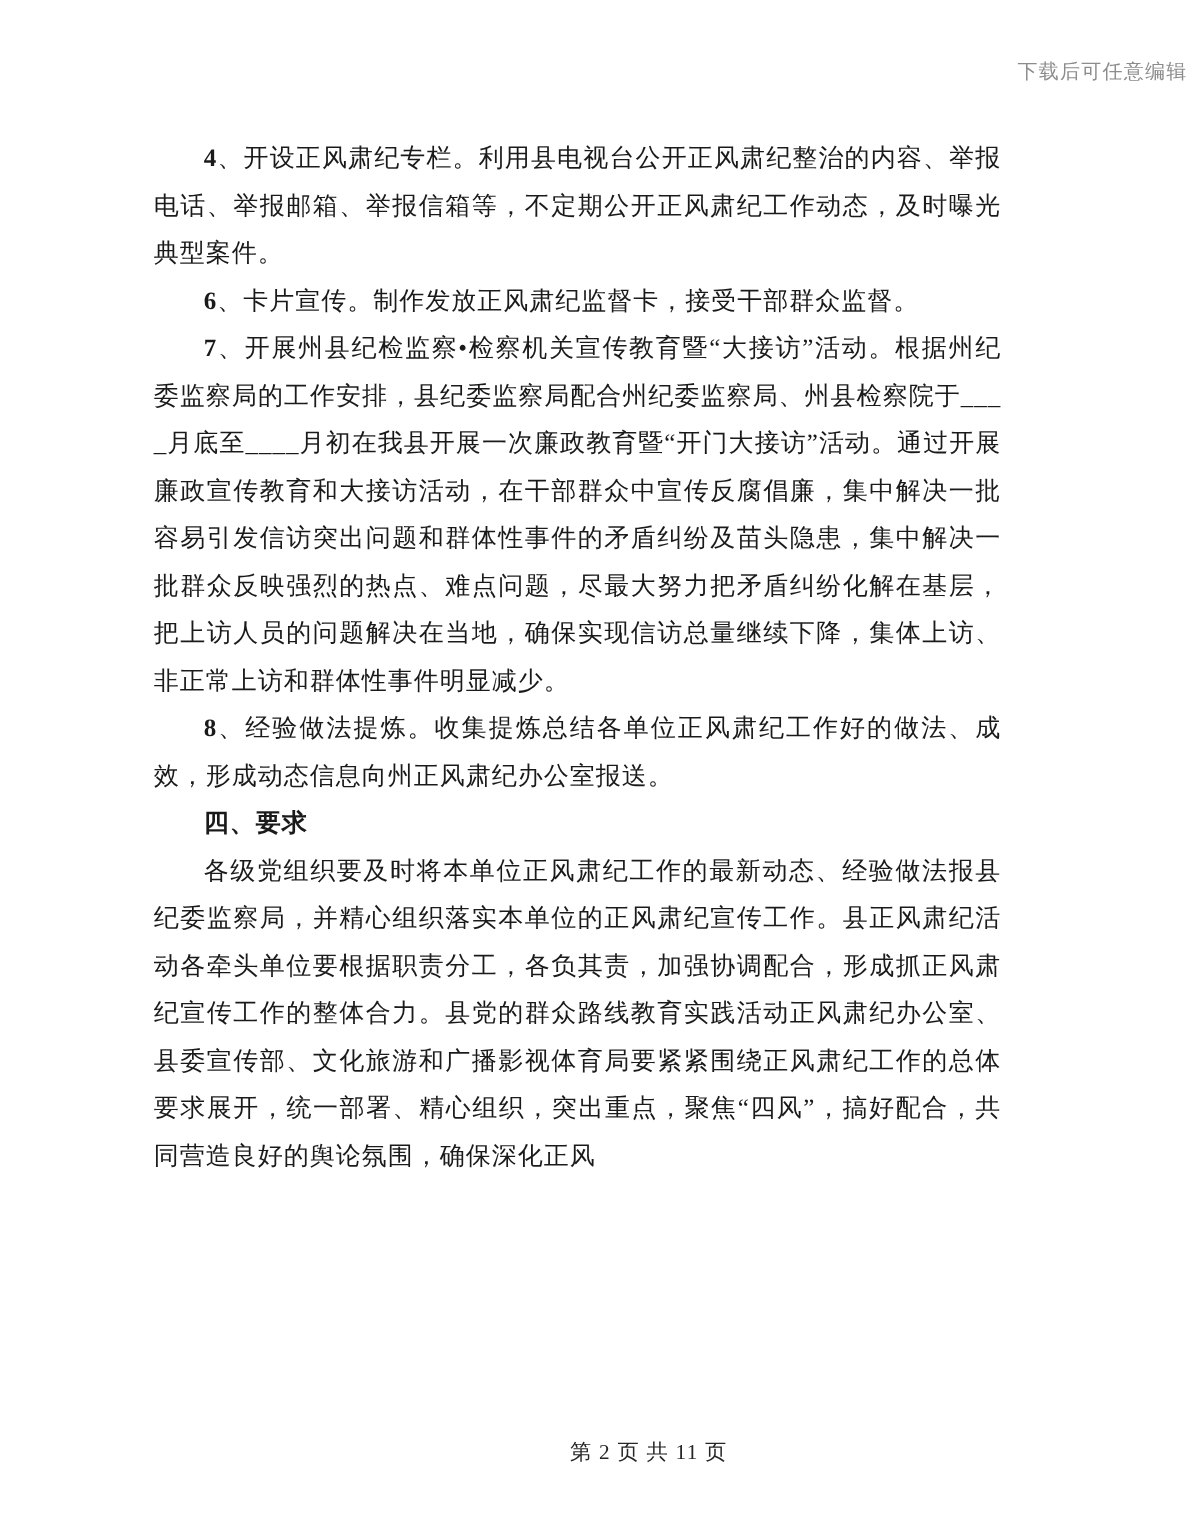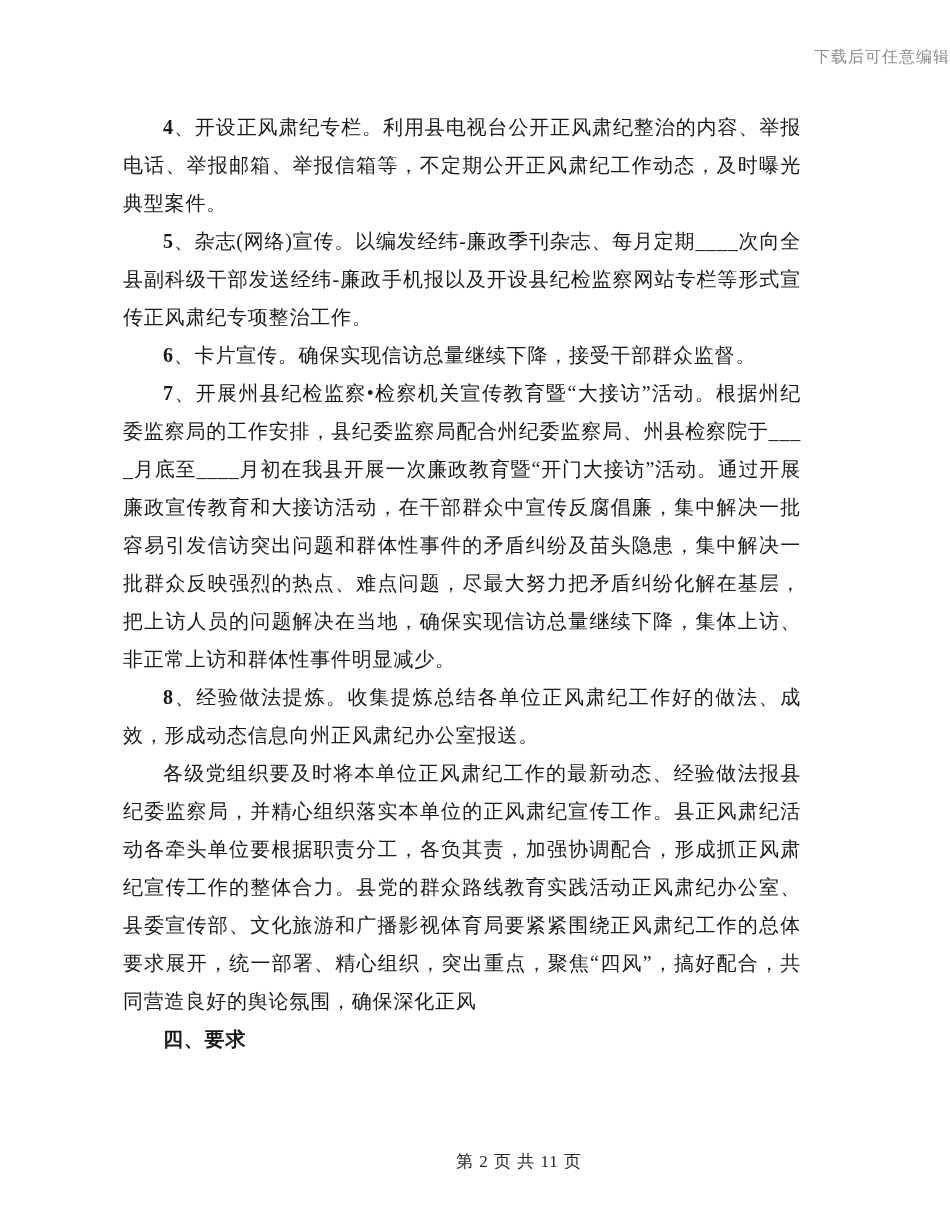--- a/index.html
+++ b/index.html
@@ -54,27 +54,26 @@
 </style>
 </head>
 <body>
 
 <div class="page-header">下载后可任意编辑</div>
 
 <div class="content">
 
   <p class="para"><b class="num">4</b><span>、开设正风肃纪专栏。利用县电视台公开正风肃纪整治的内容、举报电话、举报邮箱、举报信箱等，不定期公开正风肃纪工作动态，及时曝光典型案件。</span></p>
 
-  <p class="para"><b class="num">5</b><span>、杂志(网络)宣传。以编发经纬-廉政季刊杂志、每月定期____次向全县副科级干部发送经纬-廉政手机报以及开设县纪检监察网站专栏等形式宣传正风肃纪专项整治工作。</span></p>
 
-  <p class="para"><b class="num">6</b><span>、卡片宣传。确保实现信访总量继续下降，接受干部群众监督。</span></p>
+  <p class="para"><b class="num">6</b><span>、卡片宣传。制作发放正风肃纪监督卡，接受干部群众监督。</span></p>
 
   <p class="para"><b class="num">7</b><span>、开展州县纪检监察•检察机关宣传教育暨“大接访”活动。根据州纪委监察局的工作安排，县纪委监察局配合州纪委监察局、州县检察院于____月底至____月初在我县开展一次廉政教育暨“开门大接访”活动。通过开展廉政宣传教育和大接访活动，在干部群众中宣传反腐倡廉，集中解决一批容易引发信访突出问题和群体性事件的矛盾纠纷及苗头隐患，集中解决一批群众反映强烈的热点、难点问题，尽最大努力把矛盾纠纷化解在基层，把上访人员的问题解决在当地，确保实现信访总量继续下降，集体上访、非正常上访和群体性事件明显减少。</span></p>
 
   <p class="para"><b class="num">8</b><span>、经验做法提炼。收集提炼总结各单位正风肃纪工作好的做法、成效，形成动态信息向州正风肃纪办公室报送。</span></p>
 
+  <p class="para heading">四、要求</p>
+
   <p class="para">各级党组织要及时将本单位正风肃纪工作的最新动态、经验做法报县纪委监察局，并精心组织落实本单位的正风肃纪宣传工作。县正风肃纪活动各牵头单位要根据职责分工，各负其责，加强协调配合，形成抓正风肃纪宣传工作的整体合力。县党的群众路线教育实践活动正风肃纪办公室、县委宣传部、文化旅游和广播影视体育局要紧紧围绕正风肃纪工作的总体要求展开，统一部署、精心组织，突出重点，聚焦“四风”，搞好配合，共同营造良好的舆论氛围，确保深化正风</p>
-
-  <p class="para heading">四、要求</p>
 
 </div>
 
 <div class="page-footer">第 2 页 共 11 页</div>
 
 </body></html>

